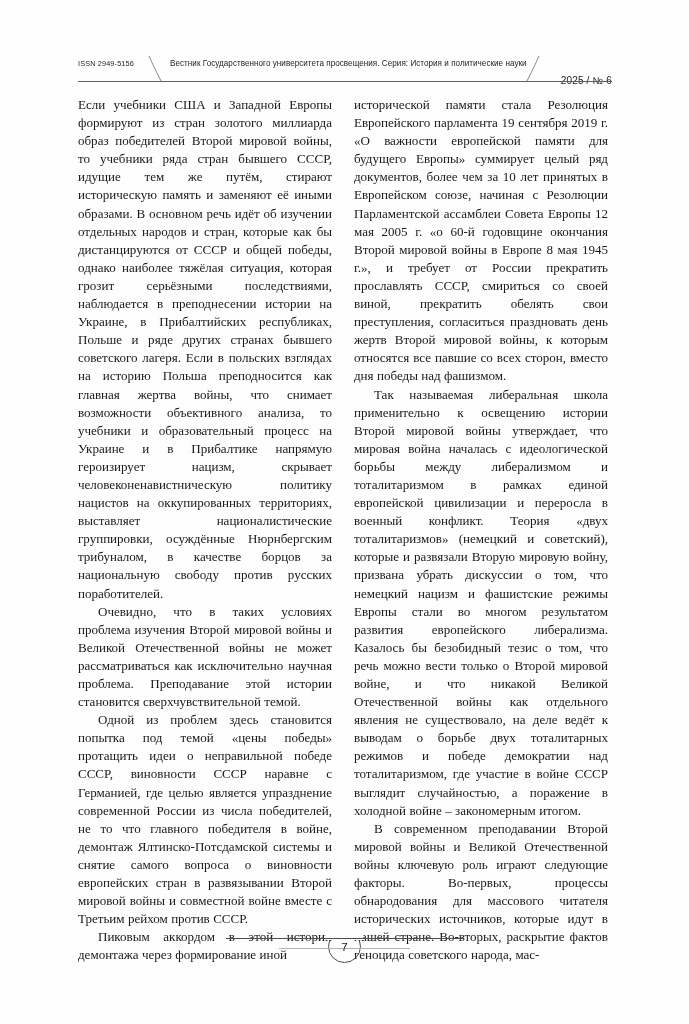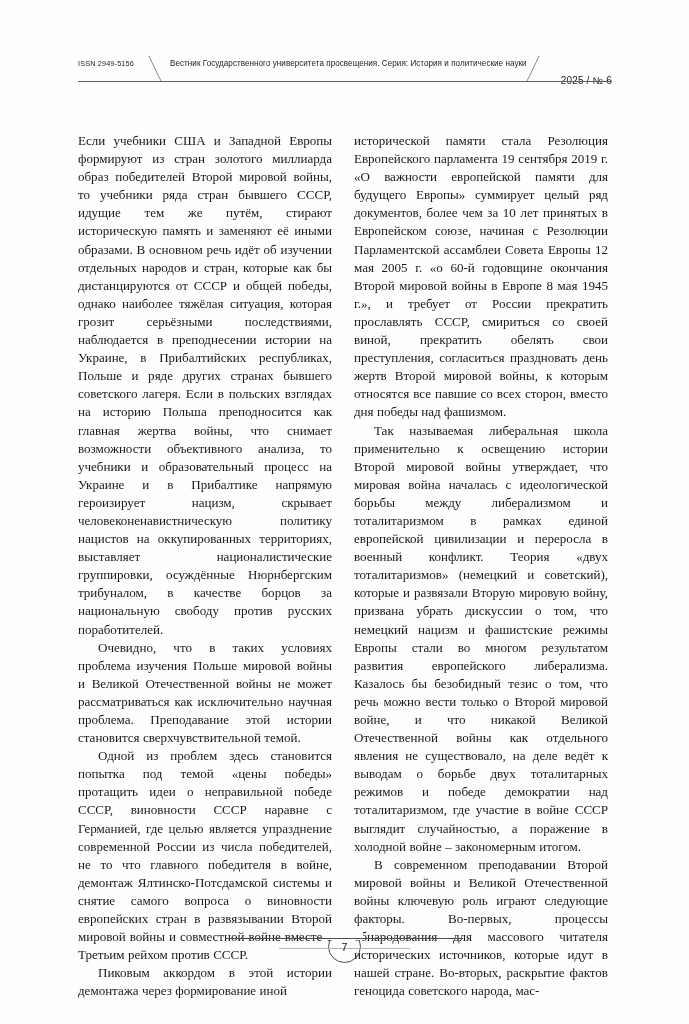--- a/index.html
+++ b/index.html
@@ -93,21 +93,20 @@
     left: 78px;
     top: 96px;
     width: 534px;
     height: 810px;
   }
   .col {
     position: absolute;
     top: 0;
     width: 254px;
     height: 810px;
-    margin-top: 36px;
   }
   .col-left  { left: 0; }
   .col-right { left: 276px; }
 
   .col p {
     margin: 0;
     font-size: 13.05px;
     line-height: 18.1px;
     text-align: justify;
     text-justify: inter-word;
@@ -201,21 +200,21 @@
 
     <div class="rh-issue">2025 / № 6</div>
 
     <div class="rh-rule"></div>
   </div>
 
   <div class="body-columns">
 
     <div class="col col-left">
       <p class="cont">Если учебники США и Западной Европы формируют из стран золотого миллиарда образ победителей Второй мировой войны, то учебники ряда стран бывшего СССР, идущие тем же путём, стирают историческую память и заменяют её иными образами. В основном речь идёт об изучении отдельных народов и стран, которые как бы дистанцируются от СССР и общей победы, однако наиболее тяжёлая ситуация, которая грозит серьёзными последствиями, наблюдается в преподнесении истории на Украине, в Прибалтийских республиках, Польше и ряде других странах бывшего советского лагеря. Если в польских взглядах на историю Польша преподносится как главная жертва войны, что снимает возможности объективного анализа, то учебники и образовательный процесс на Украине и в Прибалтике напрямую героизирует нацизм, скрывает человеконенавистническую политику нацистов на оккупированных территориях, выставляет националистические группировки, осуждённые Нюрнбергским трибуналом, в качестве борцов за национальную свободу против русских поработителей.</p>
-      <p>Очевидно, что в таких условиях проблема изучения Польше мировой войны и Великой Отечественной войны не может рассматриваться как исключительно научная проблема. Преподавание этой истории становится сверхчувствительной темой.</p>
+      <p>Очевидно, что в таких условиях проблема изучения Второй мировой войны и Великой Отечественной войны не может рассматриваться как исключительно научная проблема. Преподавание этой истории становится сверхчувствительной темой.</p>
       <p>Одной из проблем здесь становится попытка под темой «цены победы» протащить идеи о неправильной победе СССР, виновности СССР наравне с Германией, где целью является упразднение современной России из числа победителей, не то что главного победителя в войне, демонтаж Ялтинско-Потсдамской системы и снятие самого вопроса о виновности европейских стран в развязывании Второй мировой войны и совместной войне вместе с Третьим рейхом против СССР.</p>
       <p>Пиковым аккордом в этой истории демонтажа через формирование иной</p>
     </div>
 
     <div class="col col-right">
       <p class="cont">исторической памяти стала Резолюция Европейского парламента 19 сентября 2019 г. «О важности европейской памяти для будущего Европы» суммирует целый ряд документов, более чем за 10 лет принятых в Европейском союзе, начиная с Резолюции Парламентской ассамблеи Совета Европы 12 мая 2005 г. «о 60-й годовщине окончания Второй мировой войны в Европе 8 мая 1945 г.», и требует от России прекратить прославлять СССР, смириться со своей виной, прекратить обелять свои преступления, согласиться праздновать день жертв Второй мировой войны, к которым относятся все павшие со всех сторон, вместо дня победы над фашизмом.</p>
       <p>Так называемая либеральная школа применительно к освещению истории Второй мировой войны утверждает, что мировая война началась с идеологической борьбы между либерализмом и тоталитаризмом в рамках единой европейской цивилизации и переросла в военный конфликт. Теория «двух тоталитаризмов» (немецкий и советский), которые и развязали Вторую мировую войну, призвана убрать дискуссии о том, что немецкий нацизм и фашистские режимы Европы стали во многом результатом развития европейского либерализма. Казалось бы безобидный тезис о том, что речь можно вести только о Второй мировой войне, и что никакой Великой Отечественной войны как отдельного явления не существовало, на деле ведёт к выводам о борьбе двух тоталитарных режимов и победе демократии над тоталитаризмом, где участие в войне СССР выглядит случайностью, а поражение в холодной войне – закономерным итогом.</p>
       <p>В современном преподавании Второй мировой войны и Великой Отечественной войны ключевую роль играют следующие факторы. Во-первых, процессы обнародования для массового читателя исторических источников, которые идут в нашей стране. Во-вторых, раскрытие фактов геноцида советского народа, мас-</p>
     </div>
 

